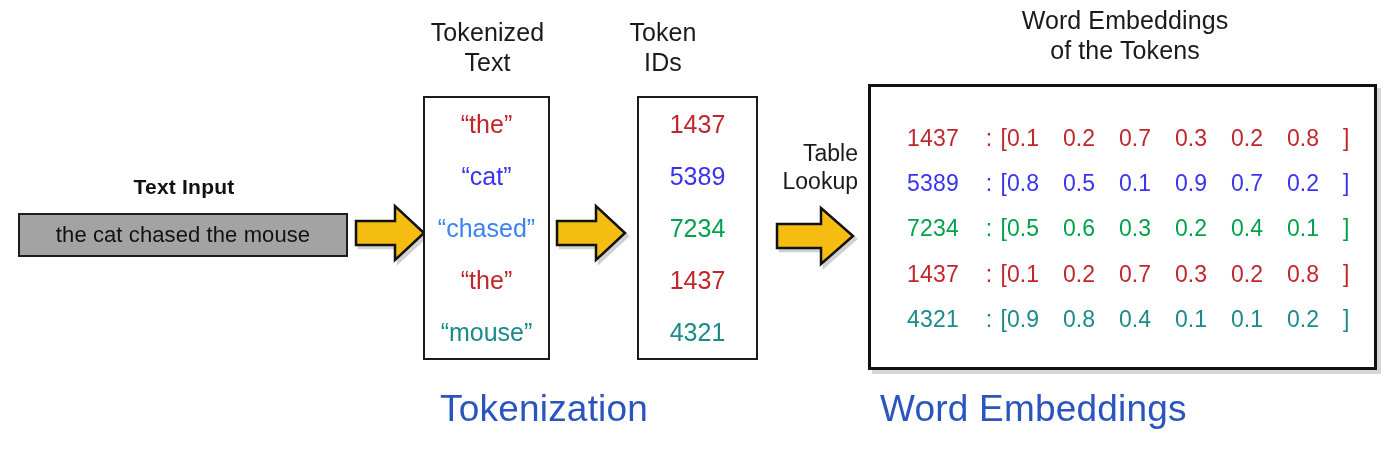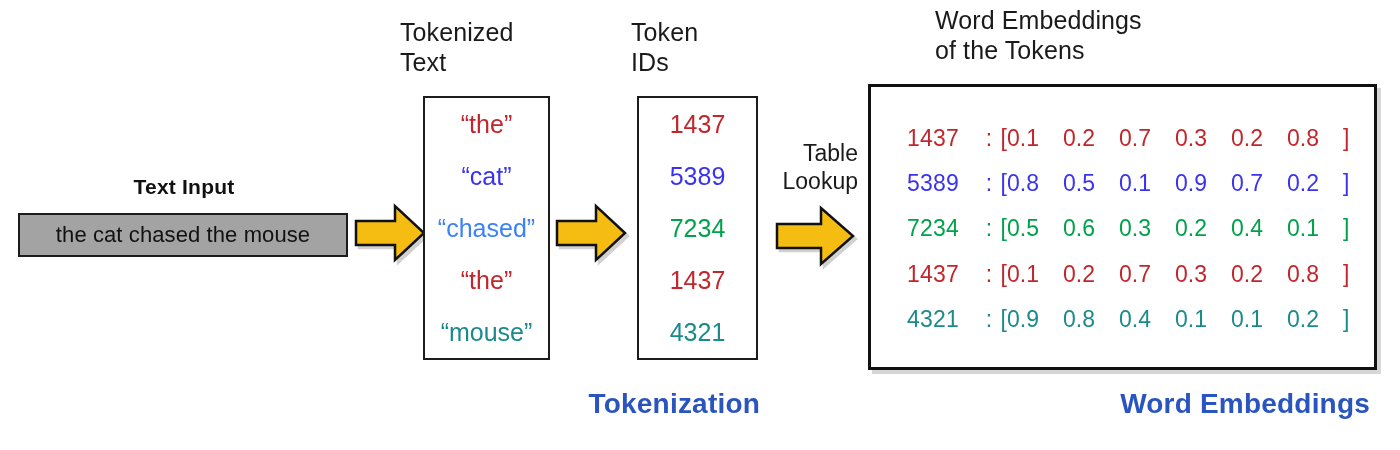--- a/index.html
+++ b/index.html
@@ -14,20 +14,21 @@
   #canvas {
     position: relative;
     width: 1400px;
     height: 450px;
     background: #ffffff;
     overflow: hidden;
   }
 
   .col-header {
     position: absolute;
+    text-align: center;
     color: #1a1a1a;
     font-size: 25px;
     line-height: 1.18;
     font-weight: 400;
     letter-spacing: .1px;
   }
 
   
   #text-input-label {
     position: absolute;
@@ -130,23 +131,23 @@
     letter-spacing: .2px;
   }
   .emb-colon { width: 16px; text-align: center; }
   .emb-open  { width: 10px; text-align: right; }
   .emb-val   { width: 56px; }
   .emb-close { width: 10px; text-align: left; }
 
   
   .caption {
     position: absolute;
-    text-align: right;
-    font-size: 28px;
-    font-weight: bold;
+    text-align: left;
+    font-size: 37px;
+    font-weight: normal;
     color: #2a55bf;
     letter-spacing: .2px;
   }
   #caption-tokenization { left: 440px; top: 388px; width: 320px; }
   #caption-embeddings   { left: 880px; top: 388px; width: 490px; }
 </style>
 </head>
 <body>
 
 <div id="canvas">
@@ -175,21 +176,21 @@
     <div class="cell" style="color:#c0262b">“the”</div>
     <div class="cell" style="color:#1a8a8a">“mouse”</div>
   </div>
 
   <div class="arrow" style="left:556px; top:203px;">
     <svg viewBox="0 0 70 60" preserveAspectRatio="none">
       <polygon points="1,18 40,18 40,3 69,30 40,57 40,42 1,42" fill="#f5bd11" stroke="#111111" stroke-width="2.5" stroke-linejoin="miter" style="filter:drop-shadow(3px 3px 0 rgba(0,0,0,.18))"></polygon>
     </svg>
   </div>
 
-  <div class="col-header" style="left:631px; top:18px; width:150px;">
+  <div class="col-header" style="left:588px; top:18px; width:150px;">
     <div>Token</div>
     <div>IDs</div>
   </div>
 
   <div class="list-box" id="tokenids-box">
     <div class="cell" style="color:#c0262b">1437</div>
     <div class="cell" style="color:#3a33ee">5389</div>
     <div class="cell" style="color:#00a14b">7234</div>
     <div class="cell" style="color:#c0262b">1437</div>
     <div class="cell" style="color:#1a8a8a">4321</div>

